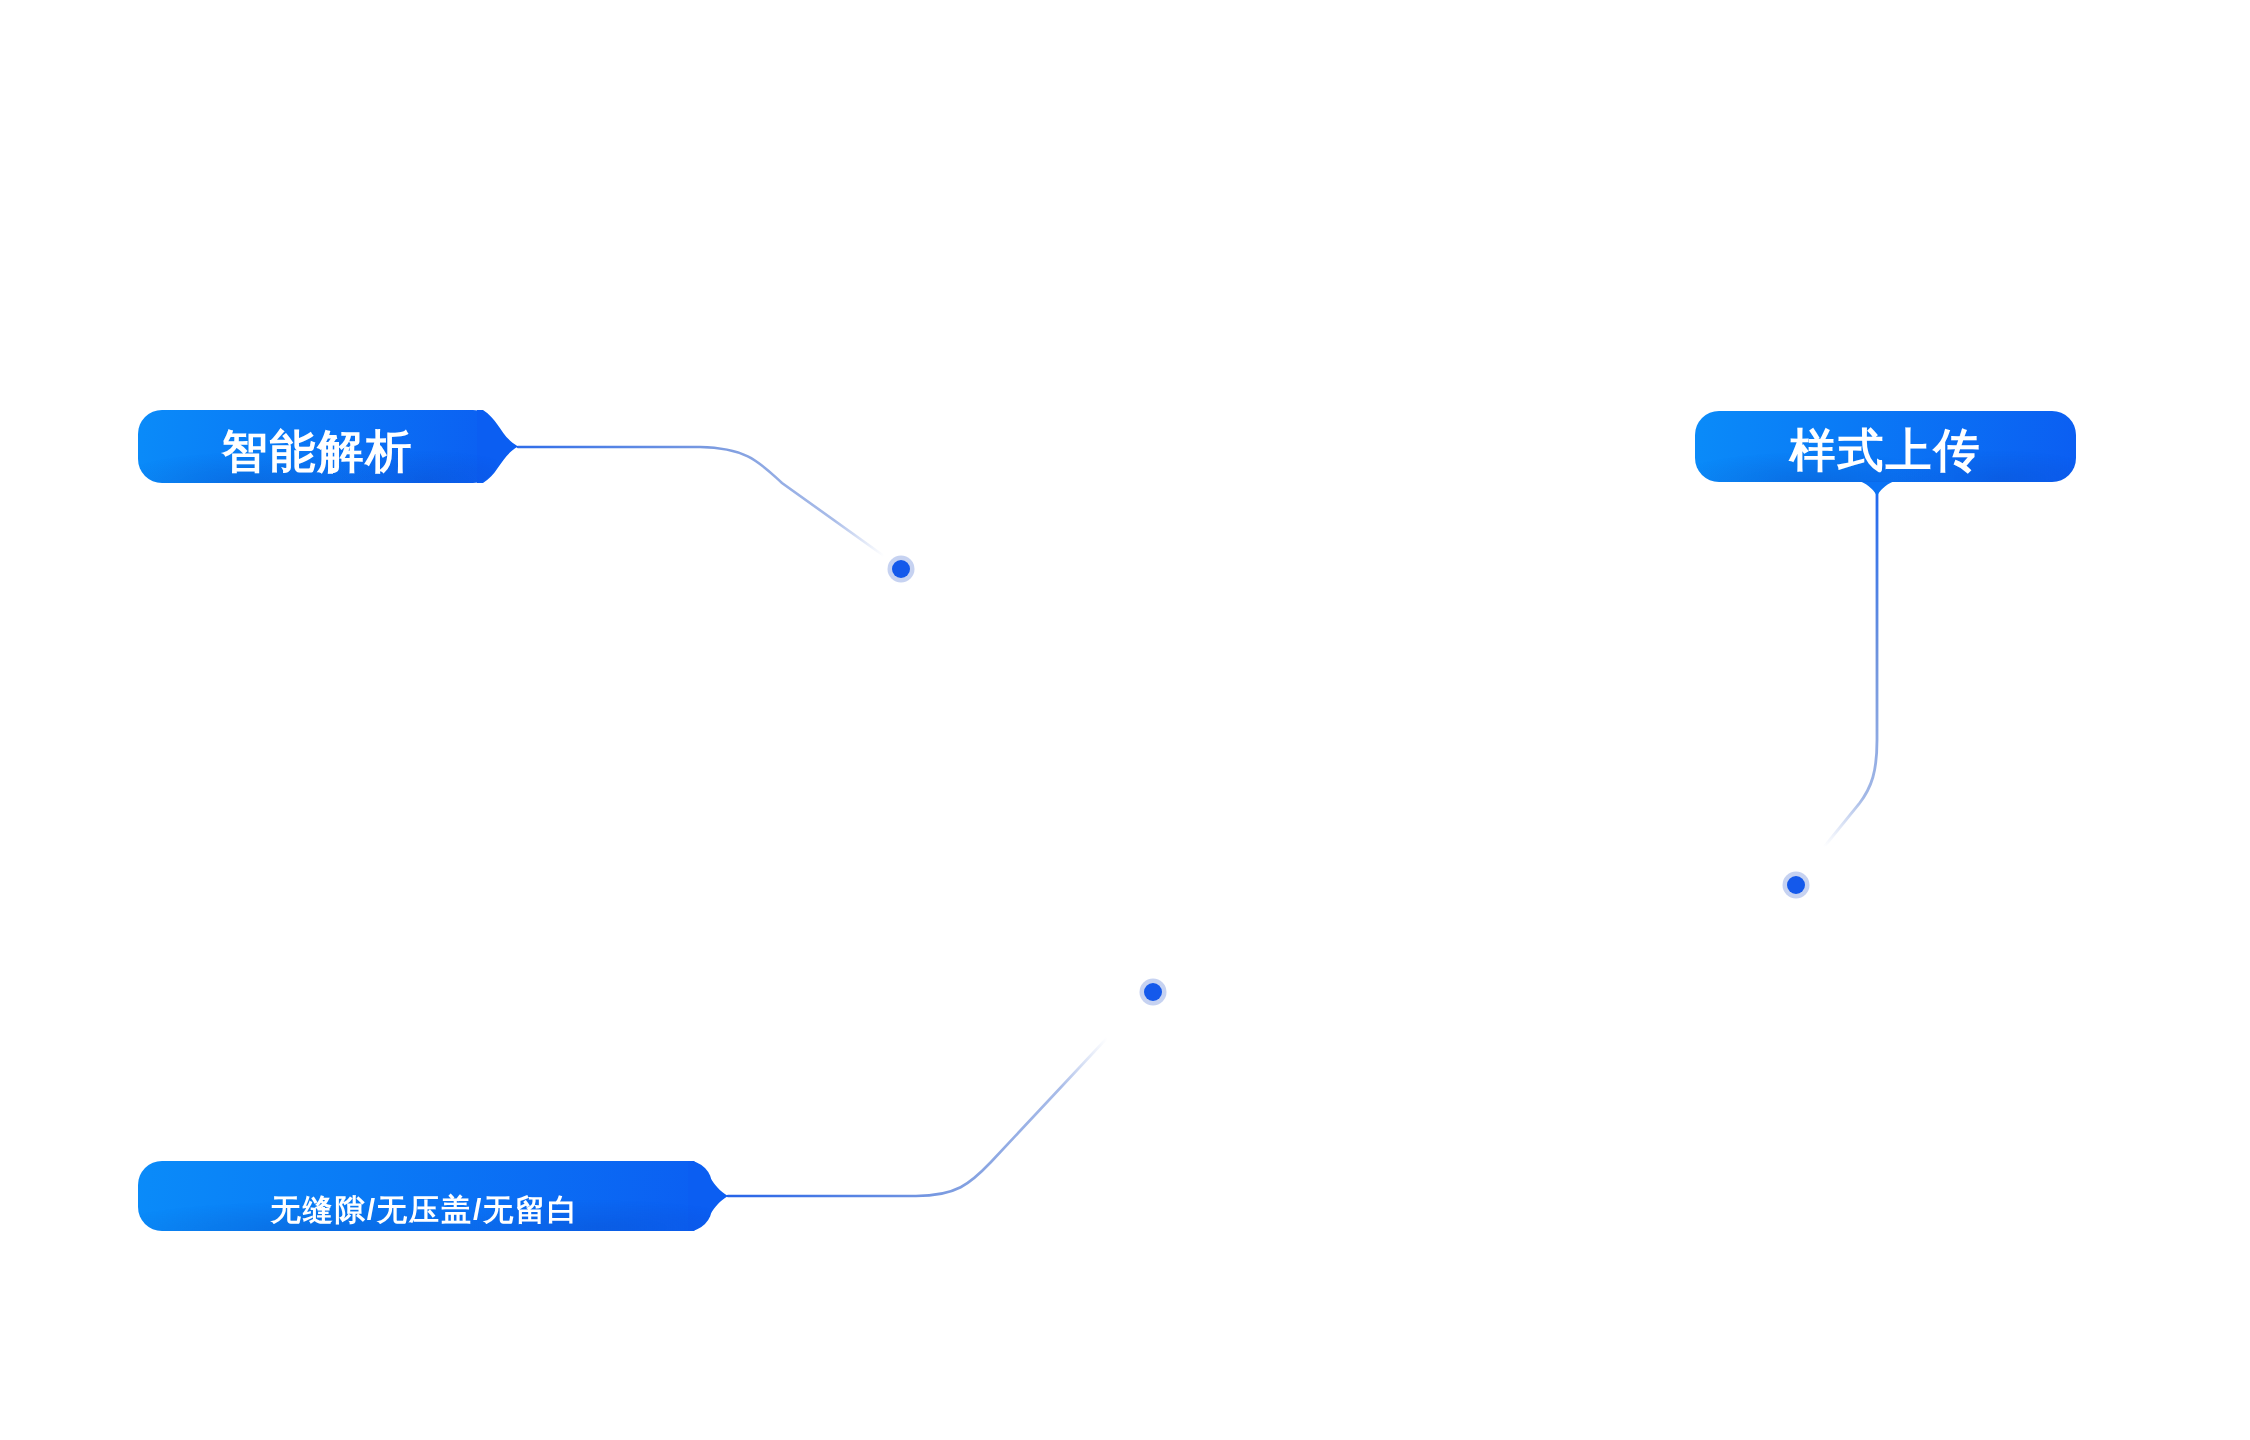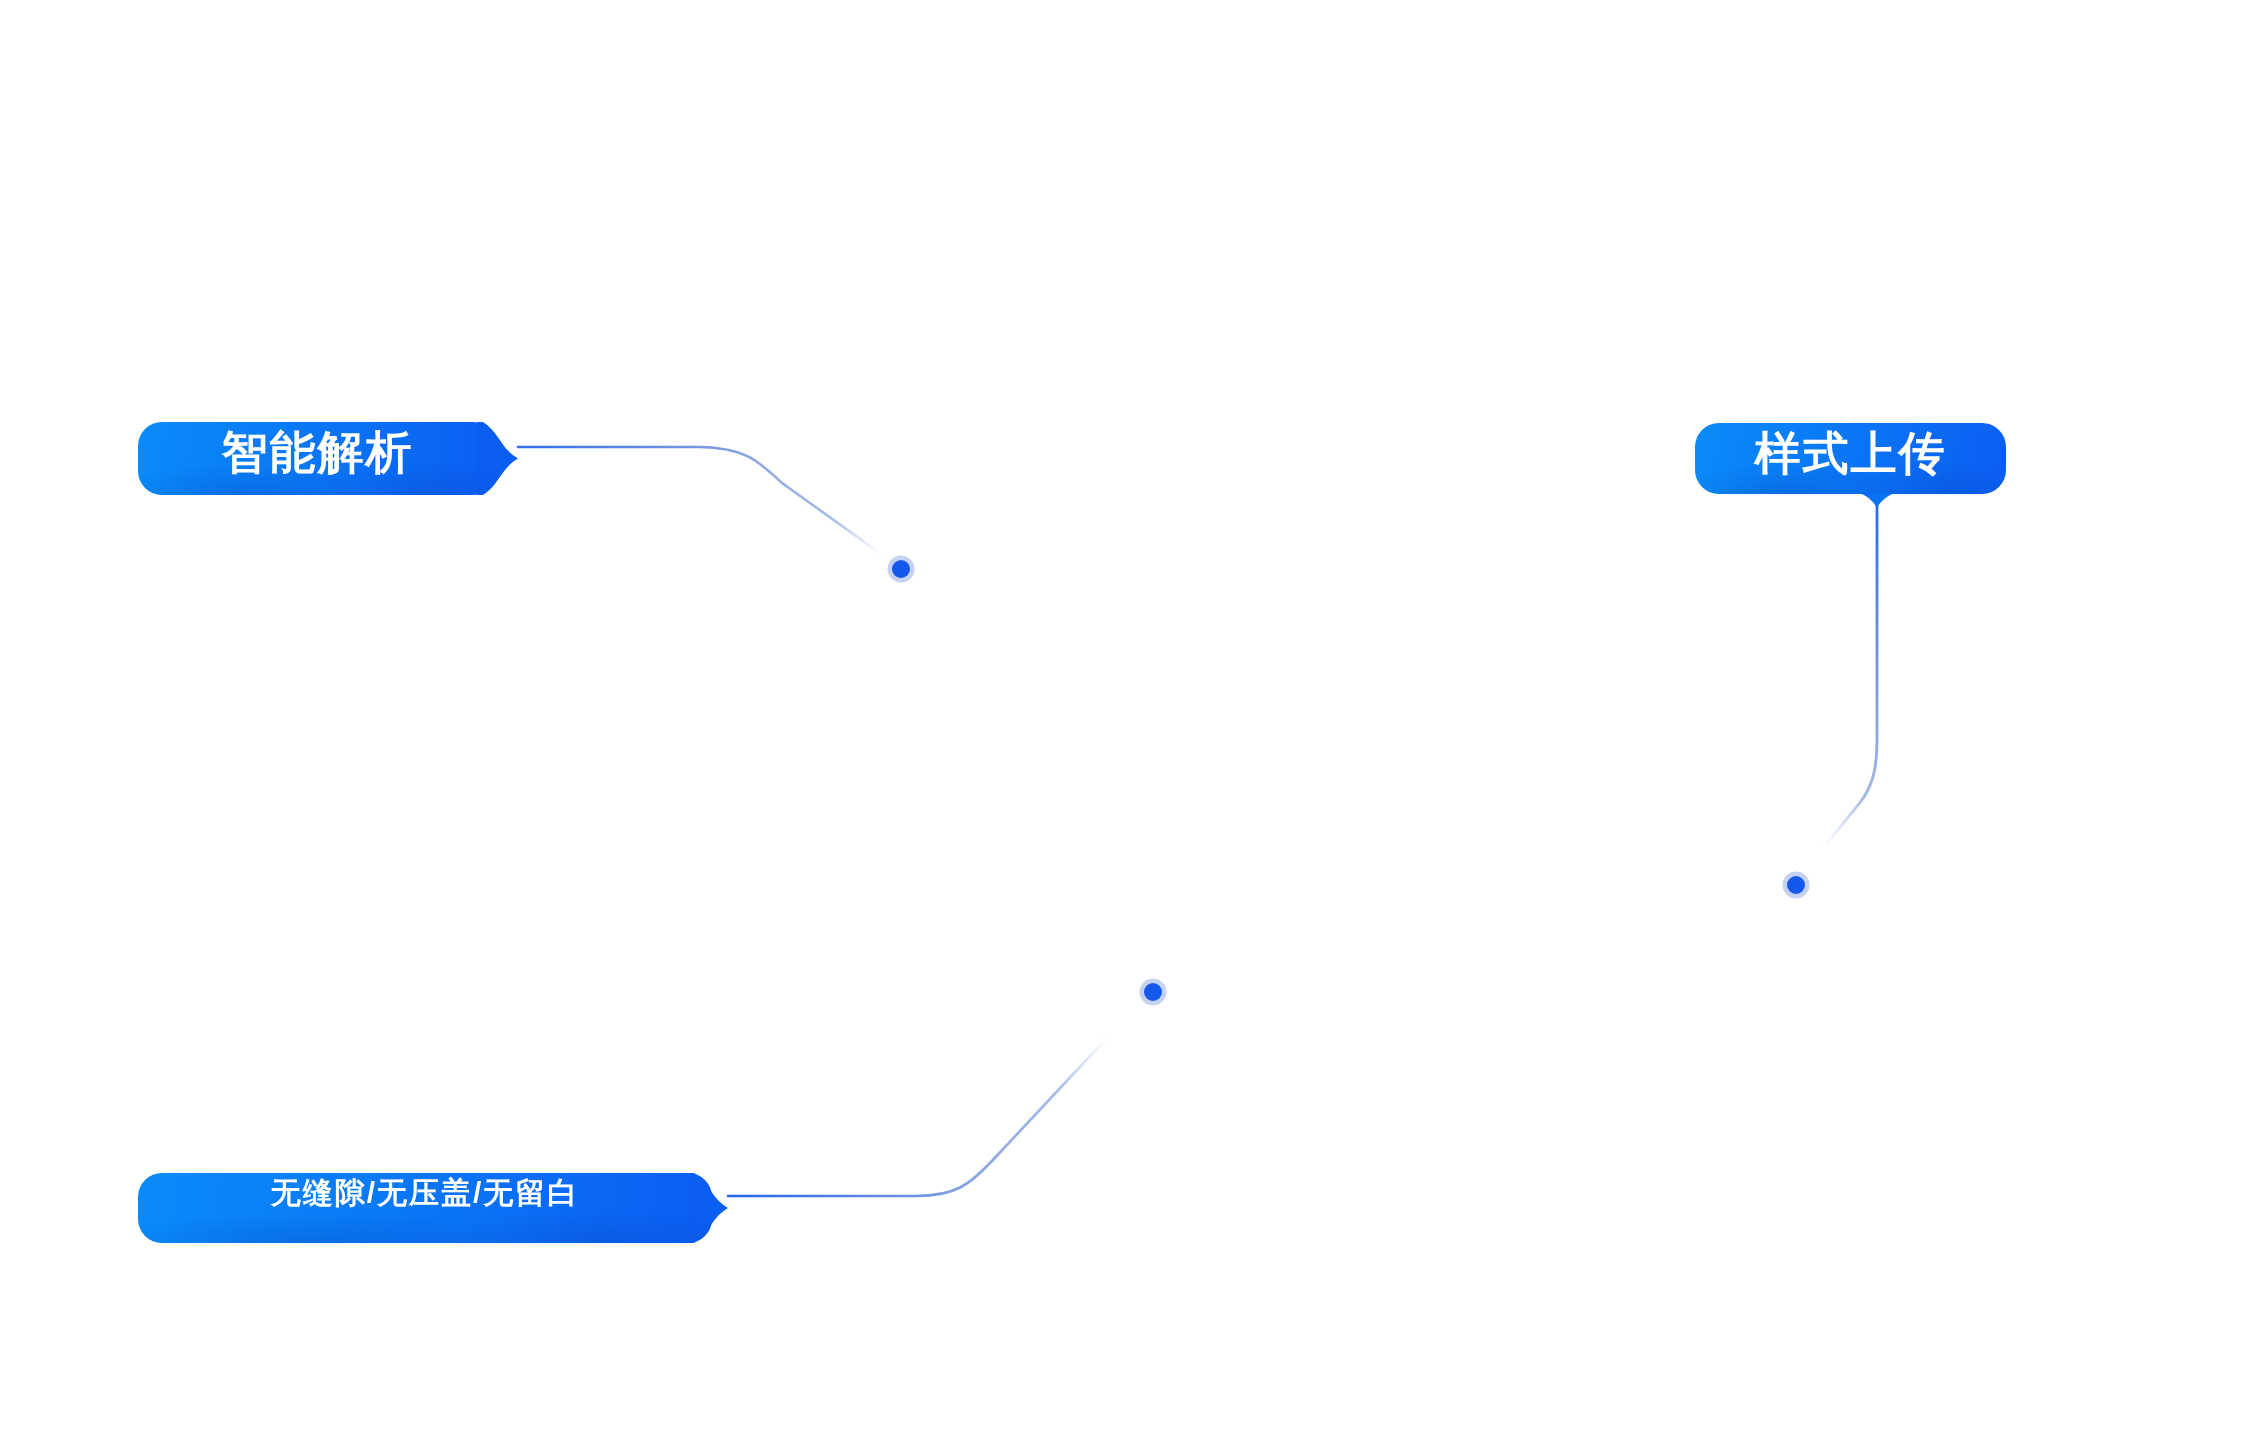--- a/index.html
+++ b/index.html
@@ -19,29 +19,28 @@
     position: absolute;
     left: 0;
     top: 0;
     width: 2250px;
     height: 1440px;
     pointer-events: none;
   }
   .badge {
     position: absolute;
     display: flex;
-    align-items: flex-start;
+    align-items: flex-end;
     justify-content: center;
     background: linear-gradient(97deg, #0a8bf9 0%, #0a7af6 40%, #0b5ef2 100%);
     border-radius: 24px;
     color: #ffffff;
     font-weight: 700;
     letter-spacing: 2px;
     z-index: 2;
-    margin-top: 12px;
   }
   
   .badge::after {
     content: "";
     position: absolute;
     inset: 0;
     border-radius: inherit;
     background:
       radial-gradient(55% 62% at 30% 100%, rgba(8, 42, 152, 0.20), rgba(8, 42, 152, 0) 68%),
       radial-gradient(42% 58% at 80% 95%, rgba(8, 42, 152, 0.16), rgba(8, 42, 152, 0) 68%);
@@ -55,21 +54,21 @@
   .badge-smart-parse {
     left: 138px;
     top: 410px;
     width: 359px;
     height: 73px;
     font-size: 46px;
   }
   .badge-style-upload {
     left: 1695px;
     top: 411px;
-    width: 311px;
+    width: 381px;
     height: 71px;
     font-size: 46px;
   }
   .badge-seamless {
     left: 138px;
     top: 1161px;
     width: 574px;
     height: 70px;
     font-size: 30px;
   }

